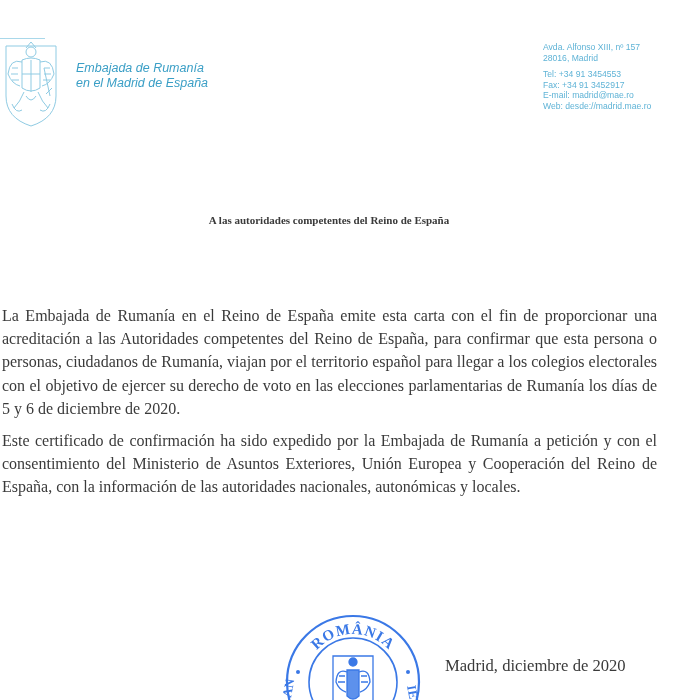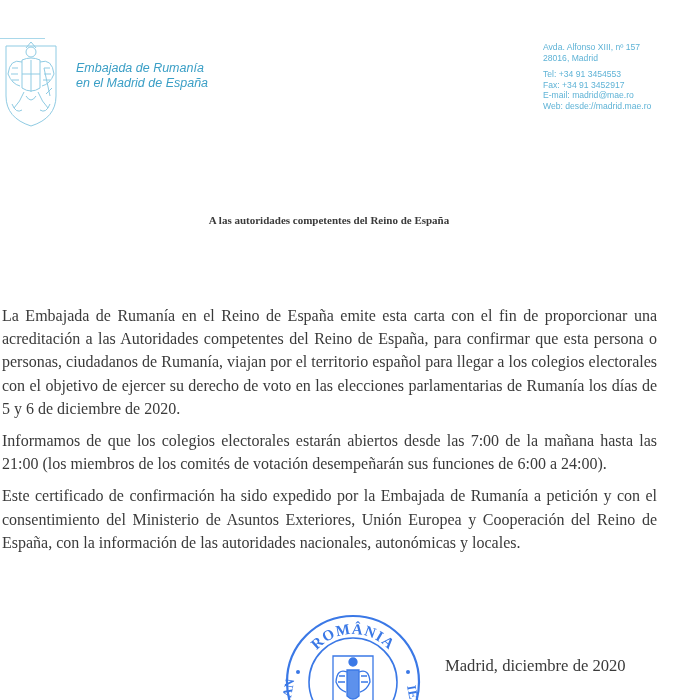--- a/index.html
+++ b/index.html
@@ -52,21 +52,20 @@
     <div>Fax: +34 91 3452917</div>
     <div>E-mail: madrid@mae.ro</div>
     <div>Web: desde://madrid.mae.ro</div>
   </div>
 </div>
 
 <div class="title">A las autoridades competentes del Reino de España</div>
 
 <div class="body">
   <p>La Embajada de Rumanía en el Reino de España emite esta carta con el fin de proporcionar una acreditación a las Autoridades competentes del Reino de España, para confirmar que esta persona o personas, ciudadanos de Rumanía, viajan por el territorio español para llegar a los colegios electorales con el objetivo de ejercer su derecho de voto en las elecciones parlamentarias de Rumanía los días de 5 y 6 de diciembre de 2020.</p>
-  <p>Informamos de que los colegios electorales estarán abiertos desde las 7:00 de la mañana hasta las 21:00 (los miembros de los comités de votación desempeñarán sus funciones de 6:00 a 24:00).</p>
   <p>Este certificado de confirmación ha sido expedido por la Embajada de Rumanía a petición y con el consentimiento del Ministerio de Asuntos Exteriores, Unión Europea y Cooperación del Reino de España, con la información de las autoridades nacionales, autonómicas y locales.</p>
 </div>
 
 <svg class="stamp" viewBox="0 0 140 140">
   <defs>
     <path id="stampArc" d="M 22 70 A 48 48 0 0 1 118 70"></path>
   </defs>
   <circle cx="70" cy="70" r="66" fill="none" stroke="#3a78e6" stroke-width="2.2"></circle>
   <circle cx="70" cy="70" r="44" fill="none" stroke="#3a78e6" stroke-width="1.6"></circle>
   <text font-family="Liberation Serif, serif" font-weight="bold" font-size="15" fill="#3a78e6" letter-spacing="1">

